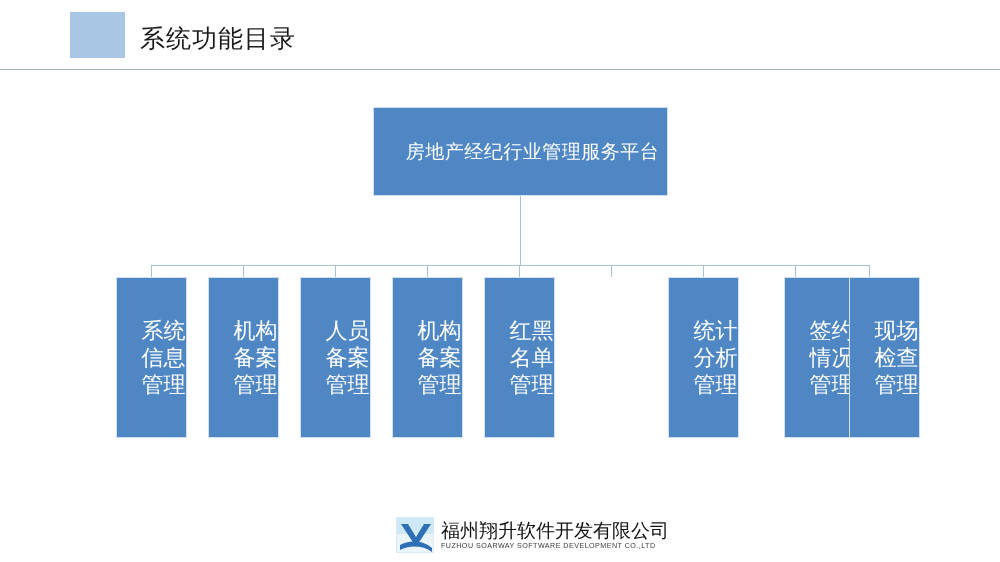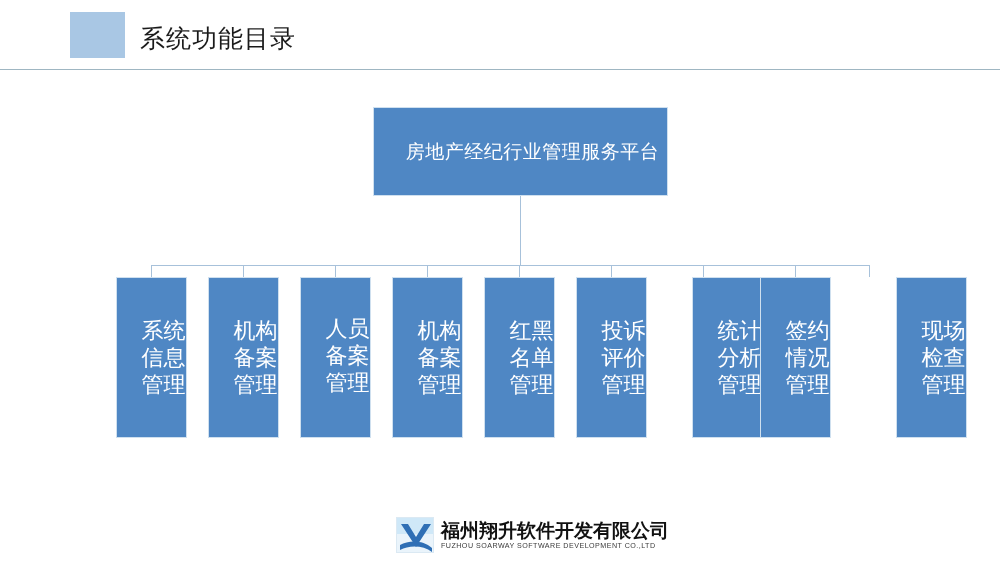--- a/index.html
+++ b/index.html
@@ -145,21 +145,21 @@
     top: 0;
   }
   .logo-text {
     margin-left: 7px;
     display: flex;
     flex-direction: column;
     justify-content: center;
   }
   .logo-cn {
     font-size: 19px;
-    font-weight: bold;
+    font-weight: normal;
     color: #111111;
     letter-spacing: 0px;
     line-height: 21px;
     white-space: nowrap;
   }
   .logo-en {
     font-size: 7px;
     color: #3a3a3a;
     letter-spacing: 0.45px;
     line-height: 10px;
@@ -195,39 +195,36 @@
   <div class="connector conn-drop" style="left:703px;"></div>
   <div class="connector conn-drop" style="left:795px;"></div>
   <div class="connector conn-drop" style="left:869px;"></div>
 
   <div class="node node-leaf" style="left:116px;">
     <span class="leaf-label">系统信息管理</span>
   </div>
   <div class="node node-leaf" style="left:208px;">
     <span class="leaf-label">机构备案管理</span>
   </div>
-  <div class="node node-leaf" style="left:300px;font-family:Liberation Mono, monospace;">
+  <div class="node node-leaf" style="left:300px;">
     <span class="leaf-label">人员备案管理</span>
   </div>
   <div class="node node-leaf" style="left:392px;">
     <span class="leaf-label">机构备案管理</span>
   </div>
   <div class="node node-leaf" style="left:484px;font-family:Liberation Serif, serif;">
     <span class="leaf-label">红黑名单管理</span>
   </div>
-  <div class="node node-leaf" style="left:576px;">
-    <span class="leaf-label">投诉评价管理</span>
-  </div>
-  <div class="node node-leaf" style="left:668px;margin-left:24px;">
+  <div class="node node-leaf" style="left:668px;">
     <span class="leaf-label">统计分析管理</span>
   </div>
-  <div class="node node-leaf" style="left:760px;">
+  <div class="node node-leaf" style="left:784px;">
     <span class="leaf-label">签约情况管理</span>
   </div>
-  <div class="node node-leaf" style="left:849px;margin-left:47px;">
+  <div class="node node-leaf" style="left:849px;">
     <span class="leaf-label">现场检查管理</span>
   </div>
 
 </div>
 
 <div class="footer-logo">
   <div class="logo-mark">
     <svg width="38" height="36" viewBox="0 0 38 36" aria-hidden="true">
       <rect x="0" y="0" width="38" height="36" fill="#eaf4fb"></rect>
       <rect x="0" y="0" width="38" height="16" fill="#cfe8f8"></rect>

